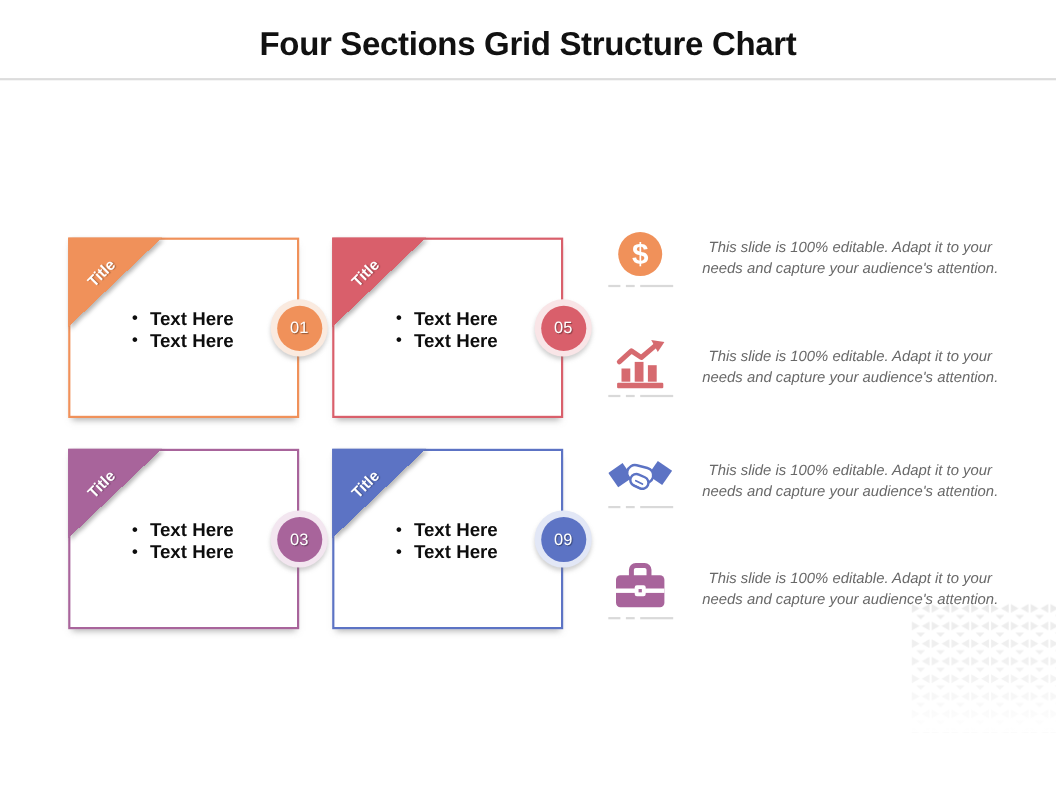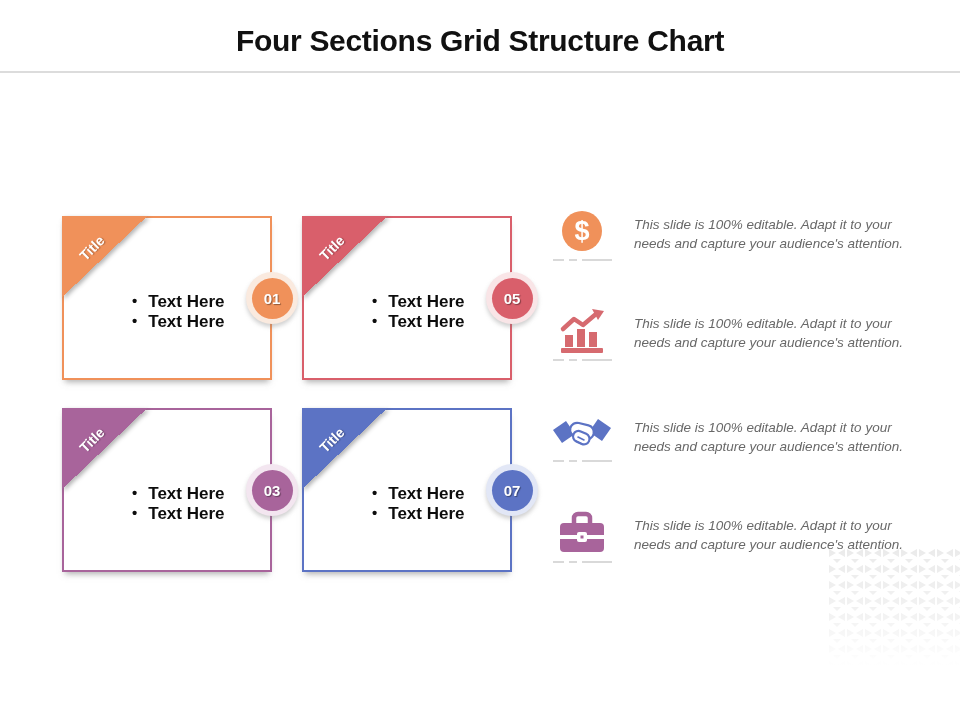--- a/index.html
+++ b/index.html
@@ -24,51 +24,51 @@
   .ribbon{
     position:absolute;left:-2px;top:-2px;width:86px;height:82px;
     background:linear-gradient(to bottom right,var(--c) 0%,var(--c) 49.6%,rgba(0,0,0,0) 49.6%);
     filter:drop-shadow(2px 2px 2px rgba(90,90,90,.45));
   }
   .ribbon-text{
     position:absolute;left:-9px;top:24px;width:78px;text-align:center;
     transform:rotate(-45deg);color:#fff;font-weight:bold;font-size:14px;
     text-shadow:1px 1px 1px rgba(0,0,0,.25);
   }
-  .bullets{position:absolute;left:52px;top:58px;margin:16px;padding:0;list-style:none;}
+  .bullets{position:absolute;left:52px;top:58px;margin:4px;padding:0;list-style:none;}
   .bullets li{
     font-size:17px;font-weight:bold;color:#0d0d0d;line-height:1.2;white-space:nowrap;
   }
   .bullets li::before{content:"\2022";font-size:15px;margin-right:11px;position:relative;top:-1px;}
   .badge{
     position:absolute;right:-28px;top:54px;width:52px;height:52px;border-radius:50%;
     background:var(--ring);display:flex;align-items:center;justify-content:center;
     filter:drop-shadow(0 3px 2px rgba(120,120,120,.35));
   }
   .badge-inner{
     width:41px;height:41px;border-radius:50%;background:var(--c);
     display:flex;align-items:center;justify-content:center;
-    color:#fff;font-weight:bold;font-size:15px;text-shadow:1px 1px 1px rgba(0,0,0,.4);text-align:right;
+    color:#fff;font-weight:normal;font-size:15px;text-shadow:1px 1px 1px rgba(0,0,0,.4);text-align:right;
   }
   
   .feature{
     position:absolute;left:548px;width:364px;height:72px;
     display:flex;align-items:center;color:var(--c);
   }
   .feature-icon{
     width:68px;display:flex;flex-direction:column;align-items:center;flex:none;
   }
   .dashes{display:flex;gap:5px;margin-top:5px;align-items:center;}
   .dashes span{height:2px;background:#d9d9d9;display:block;}
   .dashes span:nth-child(1){width:11px;}
   .dashes span:nth-child(2){width:8px;}
   .dashes span:nth-child(3){width:30px;}
   .feature-text{
     flex:1;margin:0 0 0 18px;font-style:italic;font-size:13.5px;line-height:1.4;
-    color:#686868;text-align:left;
+    color:#686868;text-align:center;
   }
   
   .corner-pattern{position:absolute;right:0;top:548px;width:132px;height:118px;}
 </style>
 </head>
 <body>
 
 <div id="slide">
 
   <h1 class="slide-title">Four Sections Grid Structure Chart</h1>
@@ -115,21 +115,21 @@
 
   <div class="card" style="left: 302px; top: 408px; --c: #5C73C4; --ring: #E2E7F6;">
     <div class="ribbon">
       <span class="ribbon-text">Title</span>
     </div>
     <ul class="bullets">
       <li>Text Here</li>
       <li>Text Here</li>
     </ul>
     <div class="badge">
-      <div class="badge-inner">07</div>
+      <div class="badge-inner">09</div>
     </div>
   </div>
 
   <div class="feature" style="top: 199px; --c: #F0915A;">
     <div class="feature-icon">
       <svg width="44" height="44" viewBox="0 0 44 44">
         <circle cx="22" cy="21" r="20" fill="currentColor"></circle>
         <text x="22" y="30" text-anchor="middle" fill="#fff" font-size="27" font-weight="bold" font-family="Liberation Sans, DejaVu Sans, sans-serif">$</text>
       </svg>
       <div class="dashes">

